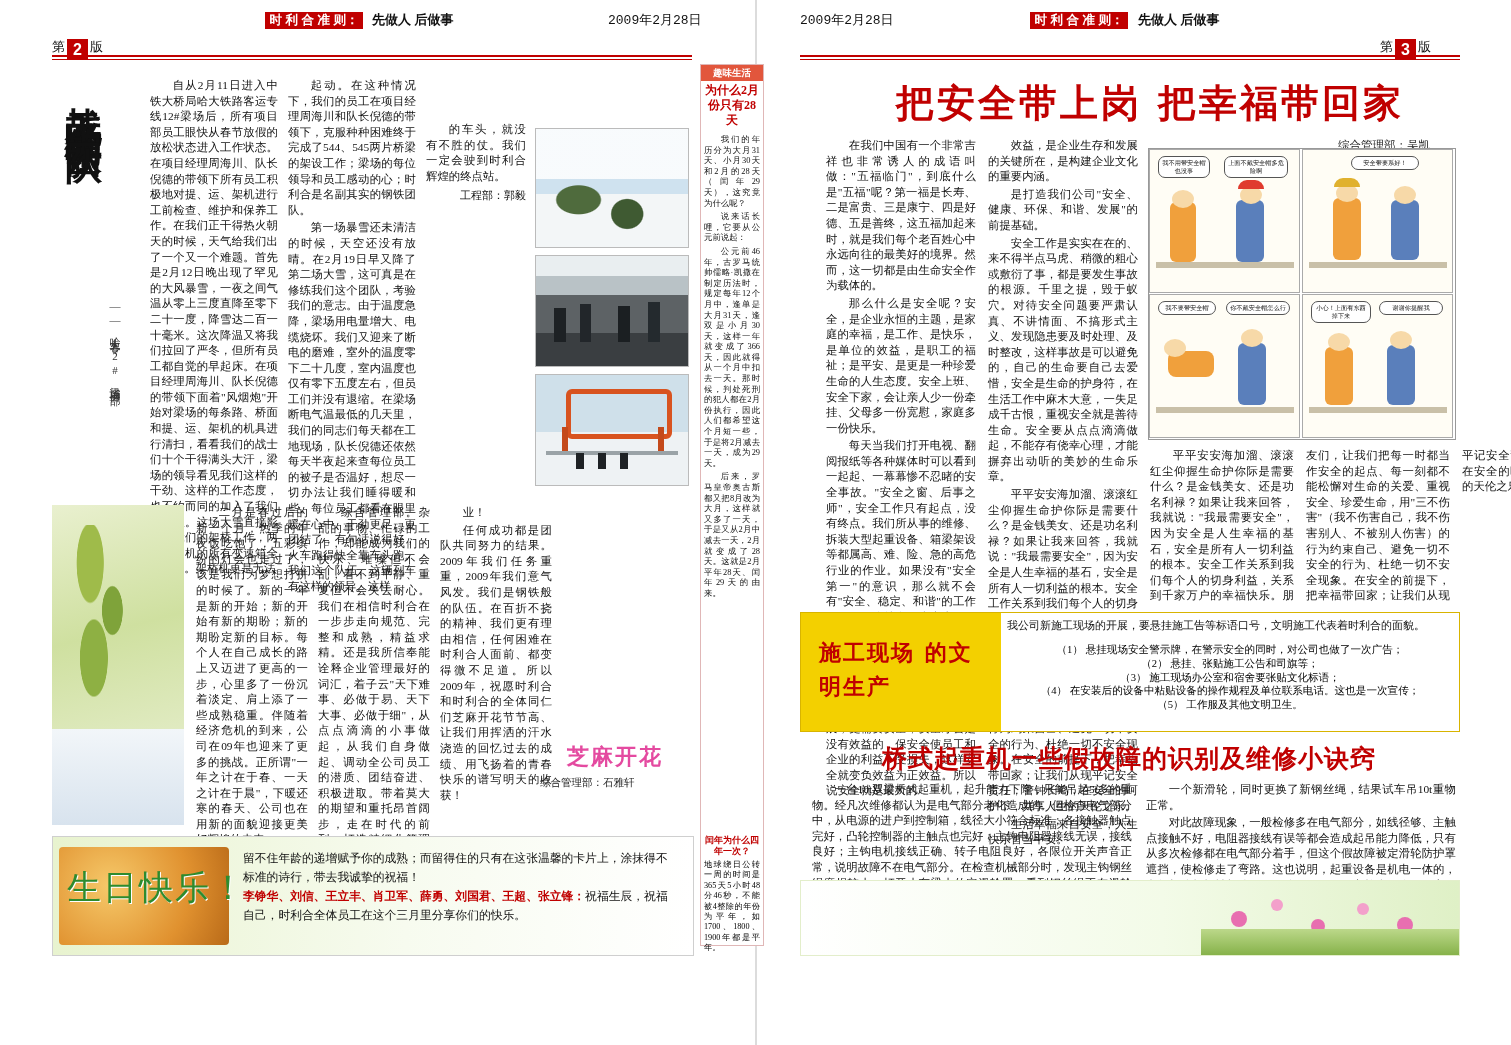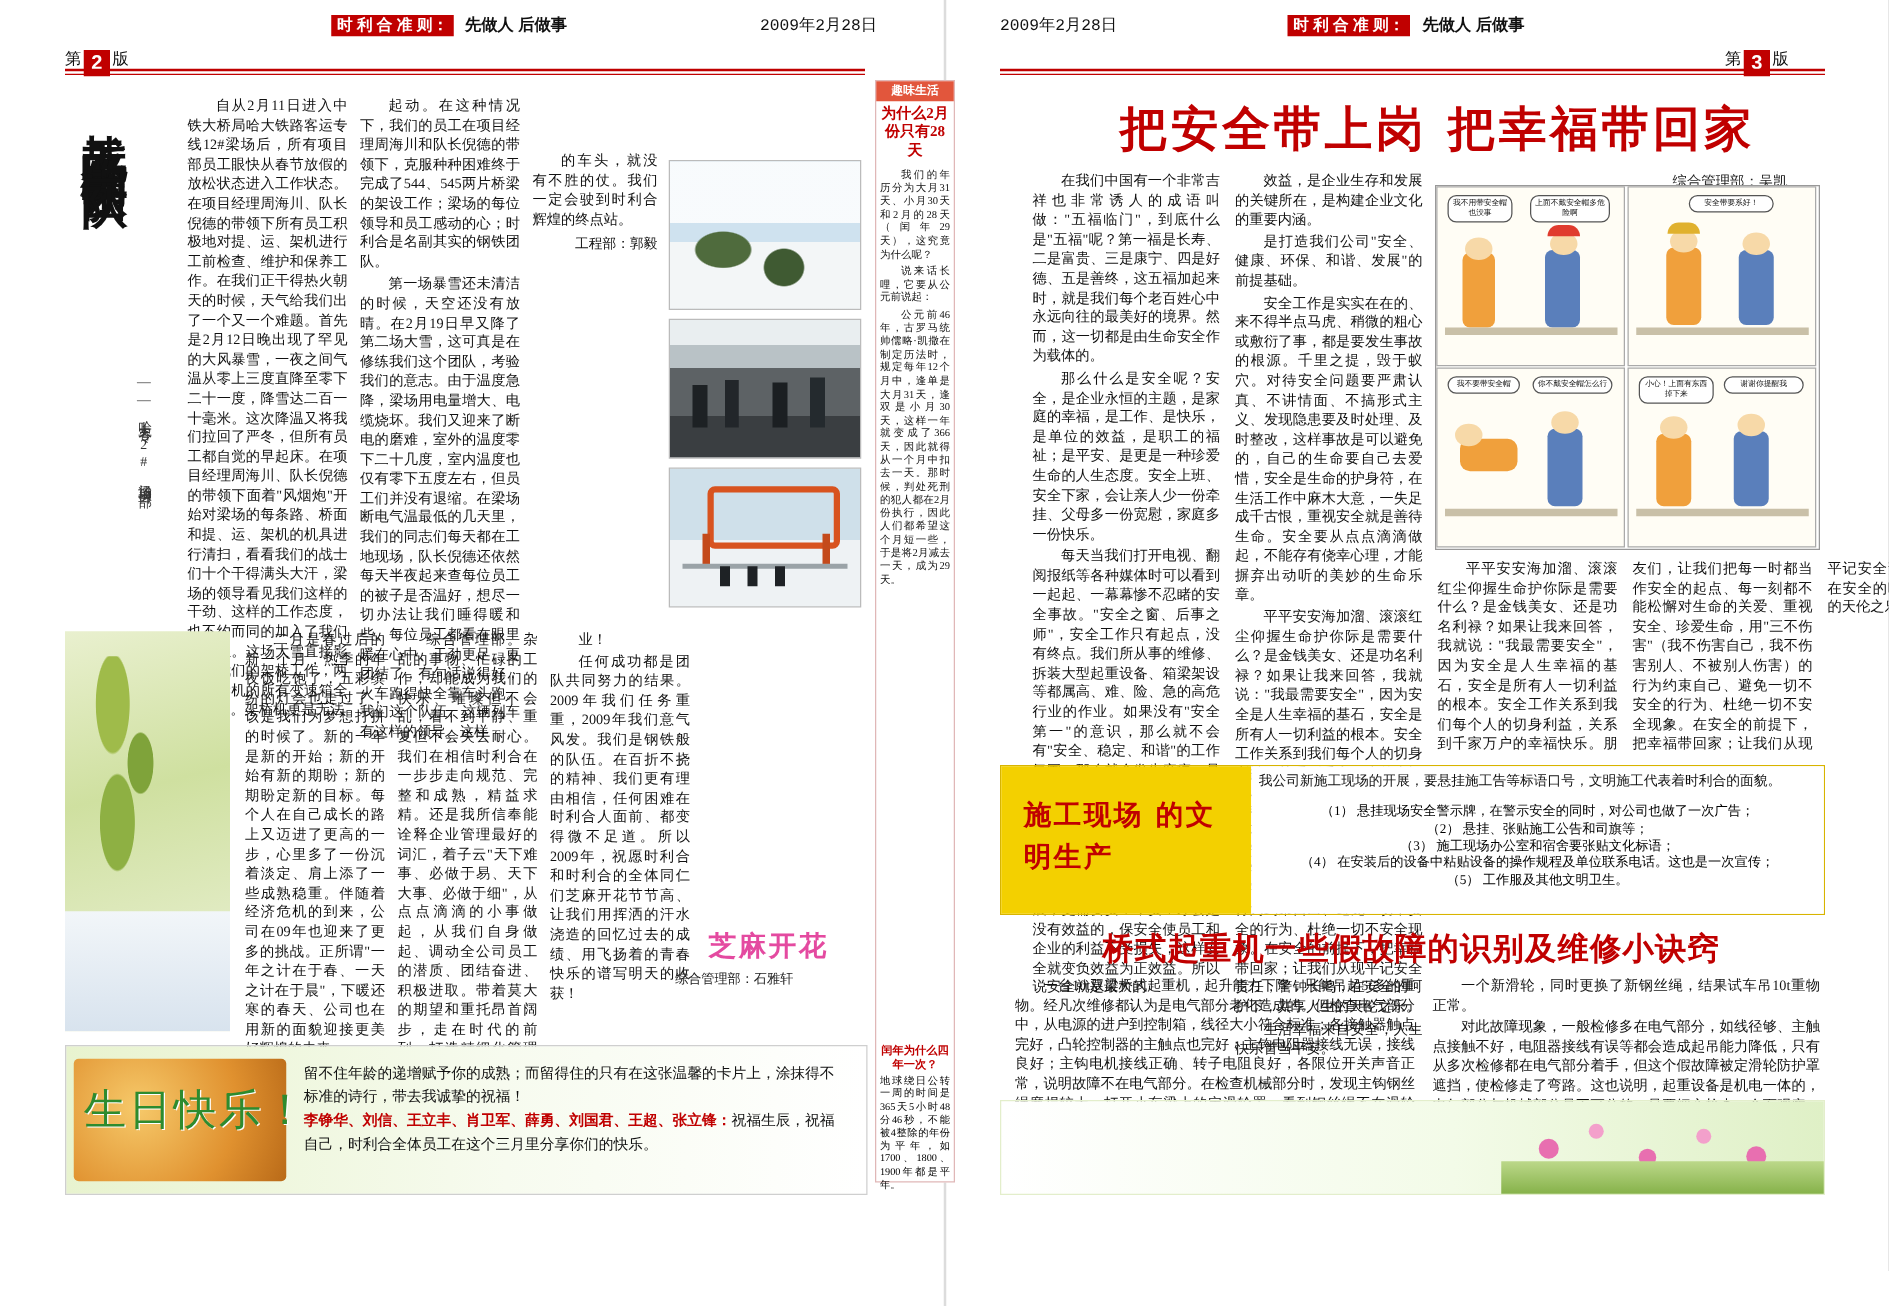--- a/index.html
+++ b/index.html
@@ -190,20 +190,21 @@
       </div>
     </div>
 
     <div class="sidecol">
       <div class="sc-head">趣味生活</div>
       <div class="sc-title">为什么2月份只有28天</div>
       <div class="sc-body">
         <p>我们的年历分为大月31天、小月30天和2月的28天（闰年29天），这究竟为什么呢？</p>
         <p>说来话长哩，它要从公元前说起：</p>
         <p>公元前46年，古罗马统帅儒略·凯撒在制定历法时，规定每年12个月中，逢单是大月31天，逢双是小月30天，这样一年就变成了366天，因此就得从一个月中扣去一天。那时候，判处死刑的犯人都在2月份执行，因此人们都希望这个月短一些，于是将2月减去一天，成为29天。</p>
+        <p>后来，罗马皇帝奥古斯都又把8月改为大月，这样就又多了一天，于是又从2月中减去一天，2月就变成了28天。这就是2月平年28天、闰年29天的由来。</p>
       </div>
       <div style="position:absolute;left:3px;top:770px;width:56px;">
         <div class="sc-red" style="font-size:9px;line-height:11px;text-align:center;">闰年为什么四年一次？</div>
         <div style="font-size:8.2px;line-height:10.4px;text-align:justify;margin-top:3px;">地球绕日公转一周的时间是365天5小时48分46秒，不能被4整除的年份为平年，如1700、1800、1900年都是平年。</div>
       </div>
     </div>
 
     <div class="bighead">把安全带上岗 把幸福带回家</div>
     <div class="bighead-by">综合管理部：吴凯</div>
 

